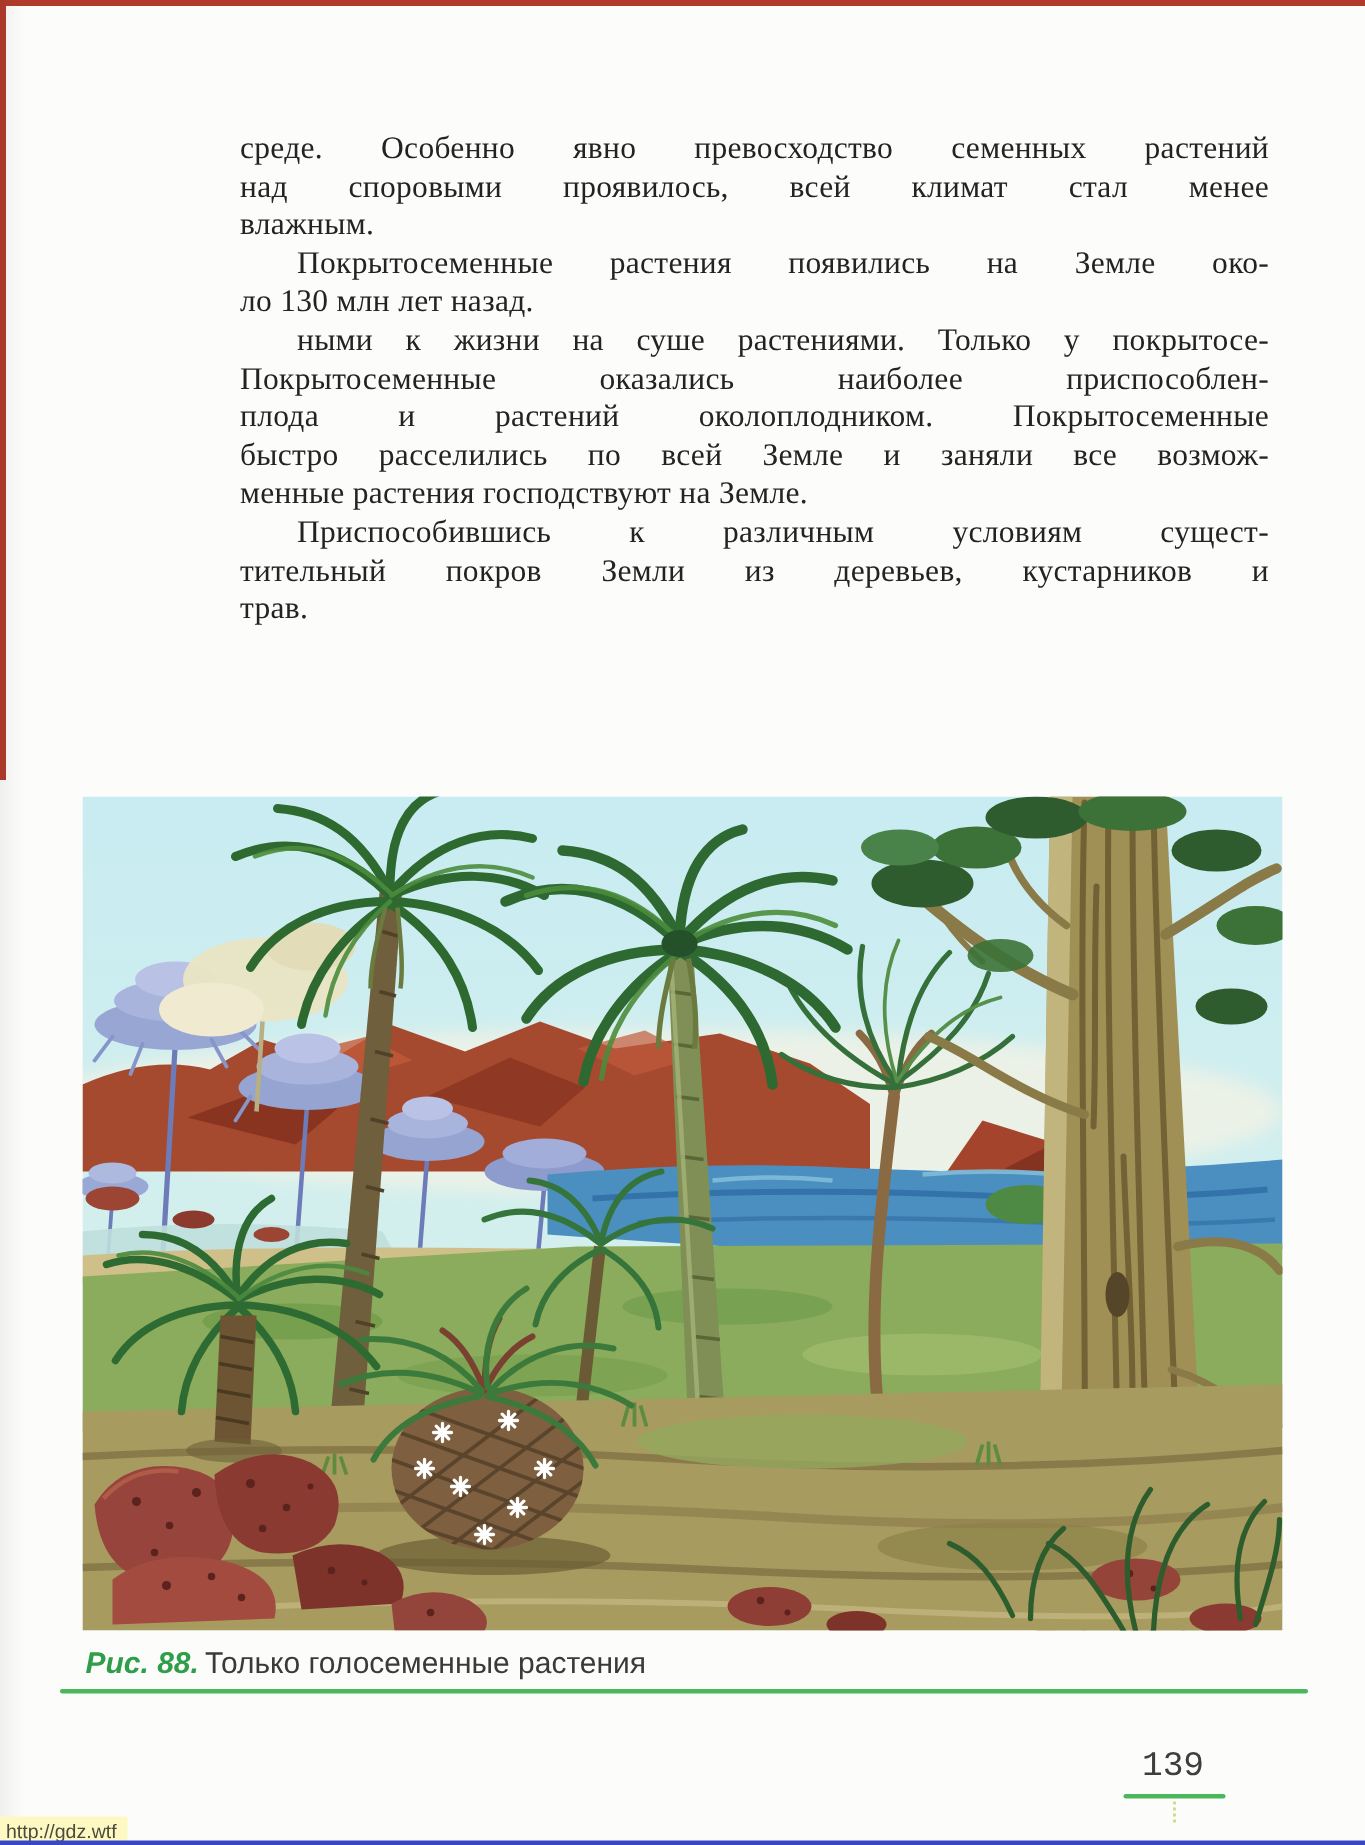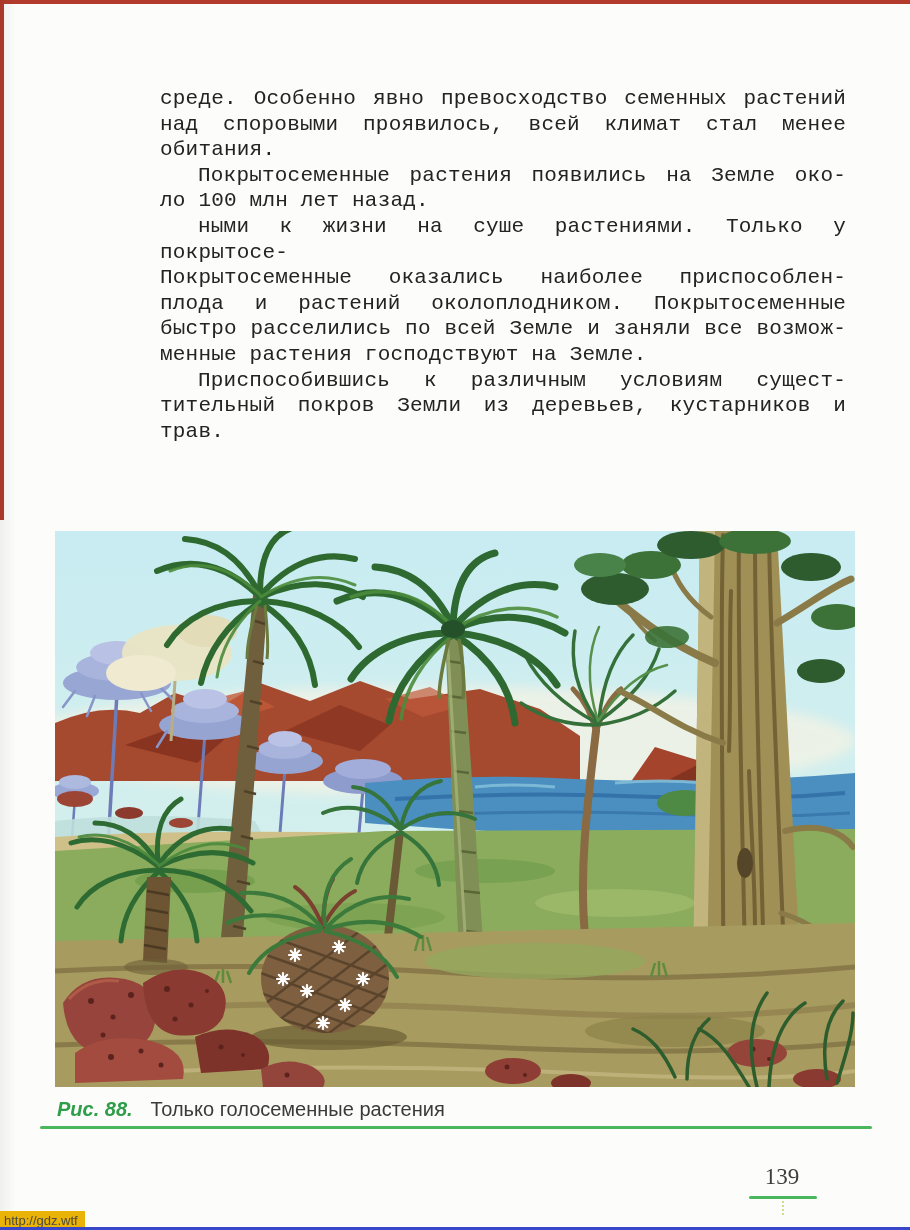--- a/index.html
+++ b/index.html
@@ -5,61 +5,61 @@
   html,body{margin:0;padding:0;background:#ffffff;}
   .page{position:relative;width:910px;height:1230px;background:#fcfcfa;overflow:hidden;
         font-family:"Liberation Serif","DejaVu Serif",serif;}
   .edge-top{position:absolute;left:0;top:0;width:910px;height:4px;}
   .edge-left{position:absolute;left:0;top:0;width:4px;height:520px;}
   .edge-bottom{position:absolute;left:0;bottom:0;width:910px;height:3px;}
   .left-shade{position:absolute;left:0;top:0;width:16px;height:1230px;
       background:linear-gradient(90deg,rgba(0,0,0,0.05),rgba(0,0,0,0));}
 
   .bodytext{position:absolute;left:160px;top:86px;width:686px;
-      font-size:21px;line-height:25.6px;color:#232323;letter-spacing:0.2px;font-family:Liberation Mono, monospace;}
+      font-size:21px;line-height:25.6px;color:#232323;letter-spacing:0.2px;}
   .para{margin:0;}
   .tline{display:block;text-align:justify;text-align-last:justify;}
   .tline.tlast{text-align-last:left;}
   .para.indent .tline:first-child{text-indent:38px;}
 
   .figure-wrap{position:absolute;left:55px;top:531px;width:800px;height:556px;}
   .figure-wrap svg{display:block;width:800px;height:556px;}
 
   .caption{position:absolute;left:57px;top:1098px;width:800px;
       font-family:"Liberation Sans","DejaVu Sans",sans-serif;font-size:20px;color:#3a3a3a;}
-  .caption .fig-label{font-style:italic;font-weight:bold;margin-right:18px;}
+  .caption .fig-label{font-style:italic;font-weight:bold;margin-right:4px;}
   .caption-rule{position:absolute;left:40px;top:1126px;width:832px;height:3px;border-radius:2px;}
 
   .pagenum{position:absolute;left:742px;top:1164px;width:80px;text-align:center;
-      font-family:Liberation Serif, serif;font-size:23px;color:#3e3e3e;}
+      font-family:Liberation Mono, monospace;font-size:23px;color:#3e3e3e;}
   .pagenum-rule{position:absolute;left:749px;top:1196px;width:68px;height:3px;border-radius:2px;}
   .pagenum-tick{position:absolute;left:782px;top:1201px;height:14px;width:0;
       border-left:2px dotted #d5d98e;}
 
   .watermark{position:absolute;left:0;top:1211px;padding:2px 7px 3px 4px;
       font-family:"Liberation Sans","DejaVu Sans",sans-serif;font-size:13px;color:#4c4a3c;}
 </style>
 </head>
 <body>
 
 <div class="page">
 
   <div class="edge-top" style="background: rgb(178, 59, 44);"></div>
   <div class="edge-left" style="background: rgb(178, 59, 44);"></div>
   <div class="left-shade"></div>
 
   <div class="bodytext">
       <p class="para">
         <span class="tline">среде. Особенно явно превосходство семенных растений</span>
         <span class="tline">над споровыми проявилось, всей климат стал менее</span>
-        <span class="tline tlast">обитания.</span>
+        <span class="tline tlast">влажным.</span>
       </p>
       <p class="para indent">
         <span class="tline">Покрытосеменные растения появились на Земле око-</span>
-        <span class="tline tlast">ло 100 млн лет назад.</span>
+        <span class="tline tlast">ло 130 млн лет назад.</span>
       </p>
       <p class="para indent">
         <span class="tline">ными к жизни на суше растениями. Только у покрытосе-</span>
         <span class="tline">Покрытосеменные оказались наиболее приспособлен-</span>
         <span class="tline">плода и растений околоплодником. Покрытосеменные</span>
         <span class="tline">быстро расселились по всей Земле и заняли все возмож-</span>
         <span class="tline tlast">менные растения господствуют на Земле.</span>
       </p>
       <p class="para indent">
         <span class="tline">Приспособившись к различным условиям сущест-</span>
@@ -355,16 +355,16 @@
 
   <div class="caption">
     <span class="fig-label" style="color: rgb(47, 158, 74);">Рис. 88.</span><span>Только голосеменные растения</span>
   </div>
   <div class="caption-rule" style="background: rgb(75, 183, 92);"></div>
 
   <div class="pagenum">139</div>
   <div class="pagenum-rule" style="background: rgb(75, 183, 92);"></div>
   <div class="pagenum-tick"></div>
 
-  <div class="watermark" style="background: #eab308;">http://gdz.wtf</div>
+  <div class="watermark" style="background: #fef9c3;">http://gdz.wtf</div>
 
   <div class="edge-bottom" style="background: rgb(56, 71, 200);"></div>
 </div>
 
 </body></html>

